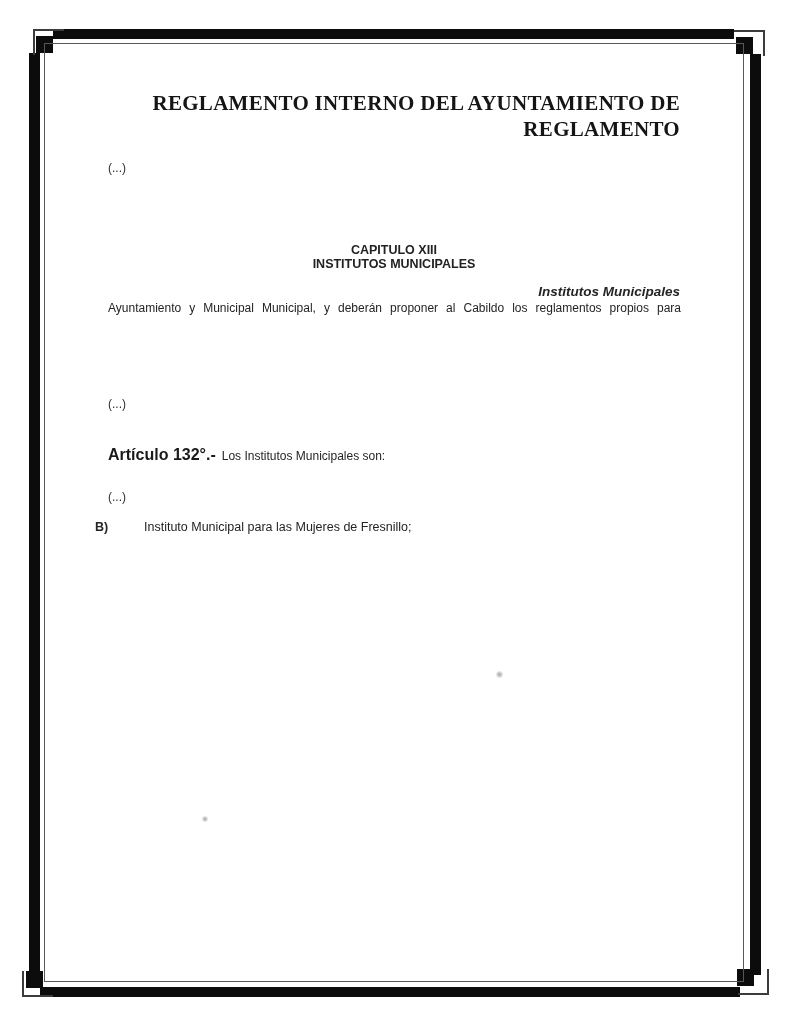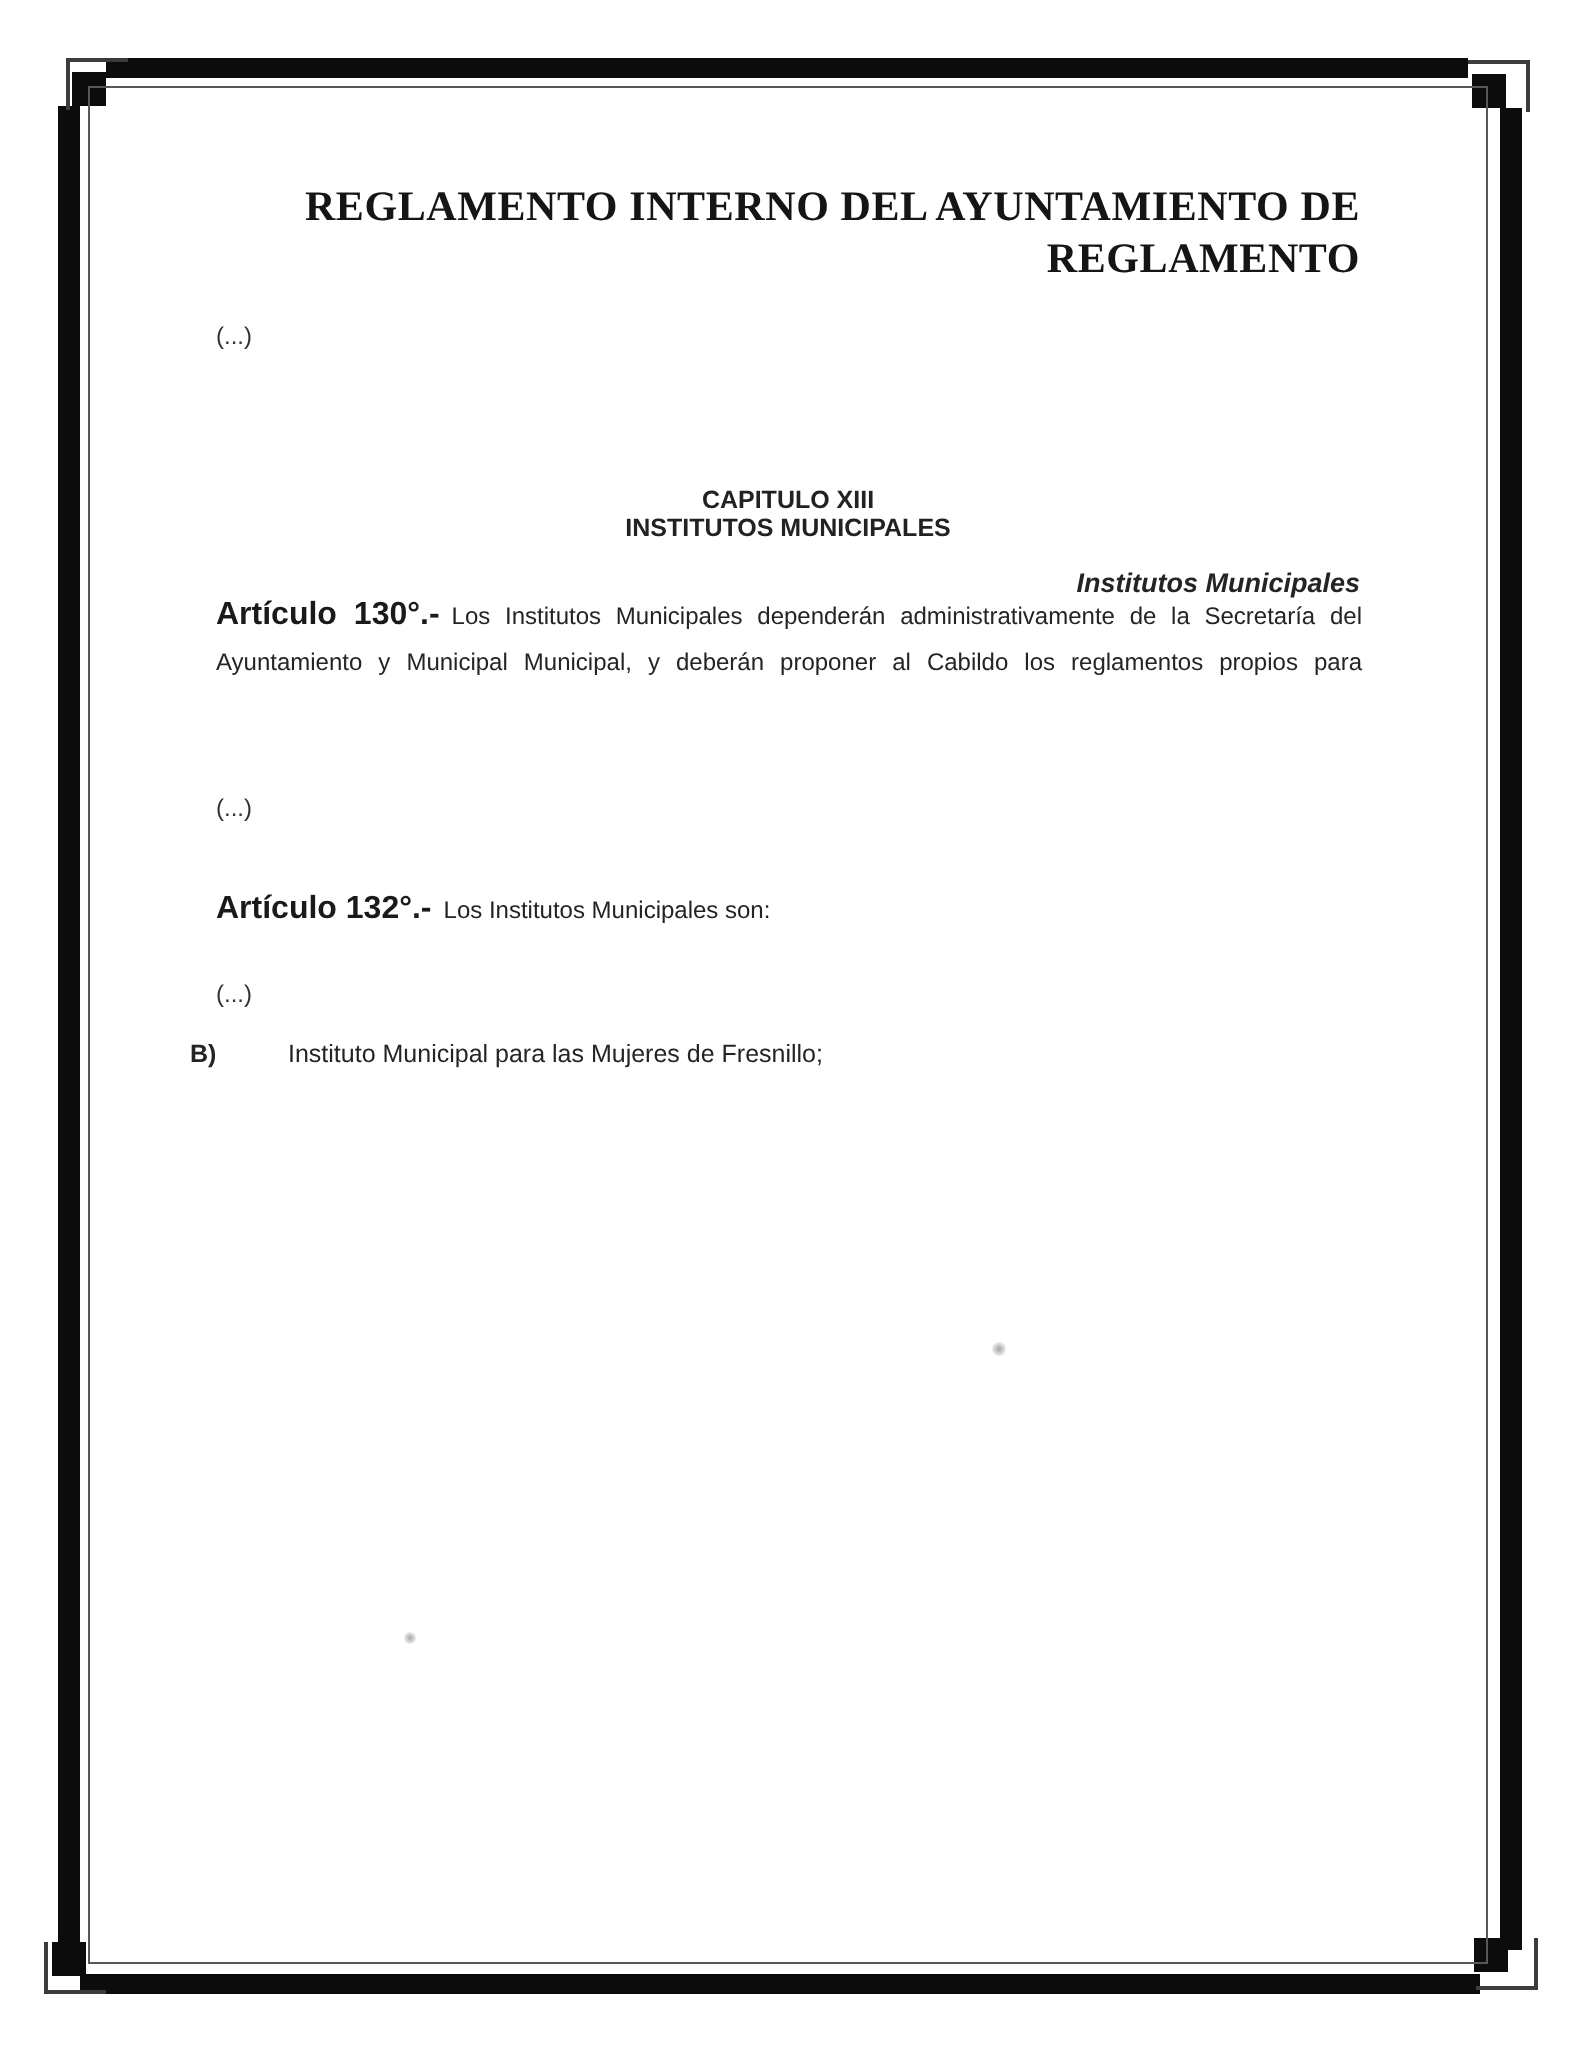--- a/index.html
+++ b/index.html
@@ -165,23 +165,20 @@
   <div class="ellipsis el-1">(...)</div>
 
   <div class="chapter">
     <span>CAPITULO XIII</span>
     <span>INSTITUTOS MUNICIPALES</span>
   </div>
 
   <div class="running-header">Institutos Municipales</div>
 
   <div class="article art-130">
-    <span class="line just">
-      <span class="art-label">Artículo 130°.-</span><span>Los Institutos Municipales dependerán administrativamente de la Secretaría del</span>
-    </span>
     <span class="line just">Ayuntamiento y Municipal Municipal, y deberán proponer al Cabildo los reglamentos propios para</span>
   </div>
 
   <div class="ellipsis el-2">(...)</div>
 
   <div class="article art-132">
     <span class="line">
       <span class="art-label">Artículo 132°.-</span><span>Los Institutos Municipales son:</span>
     </span>
   </div>

